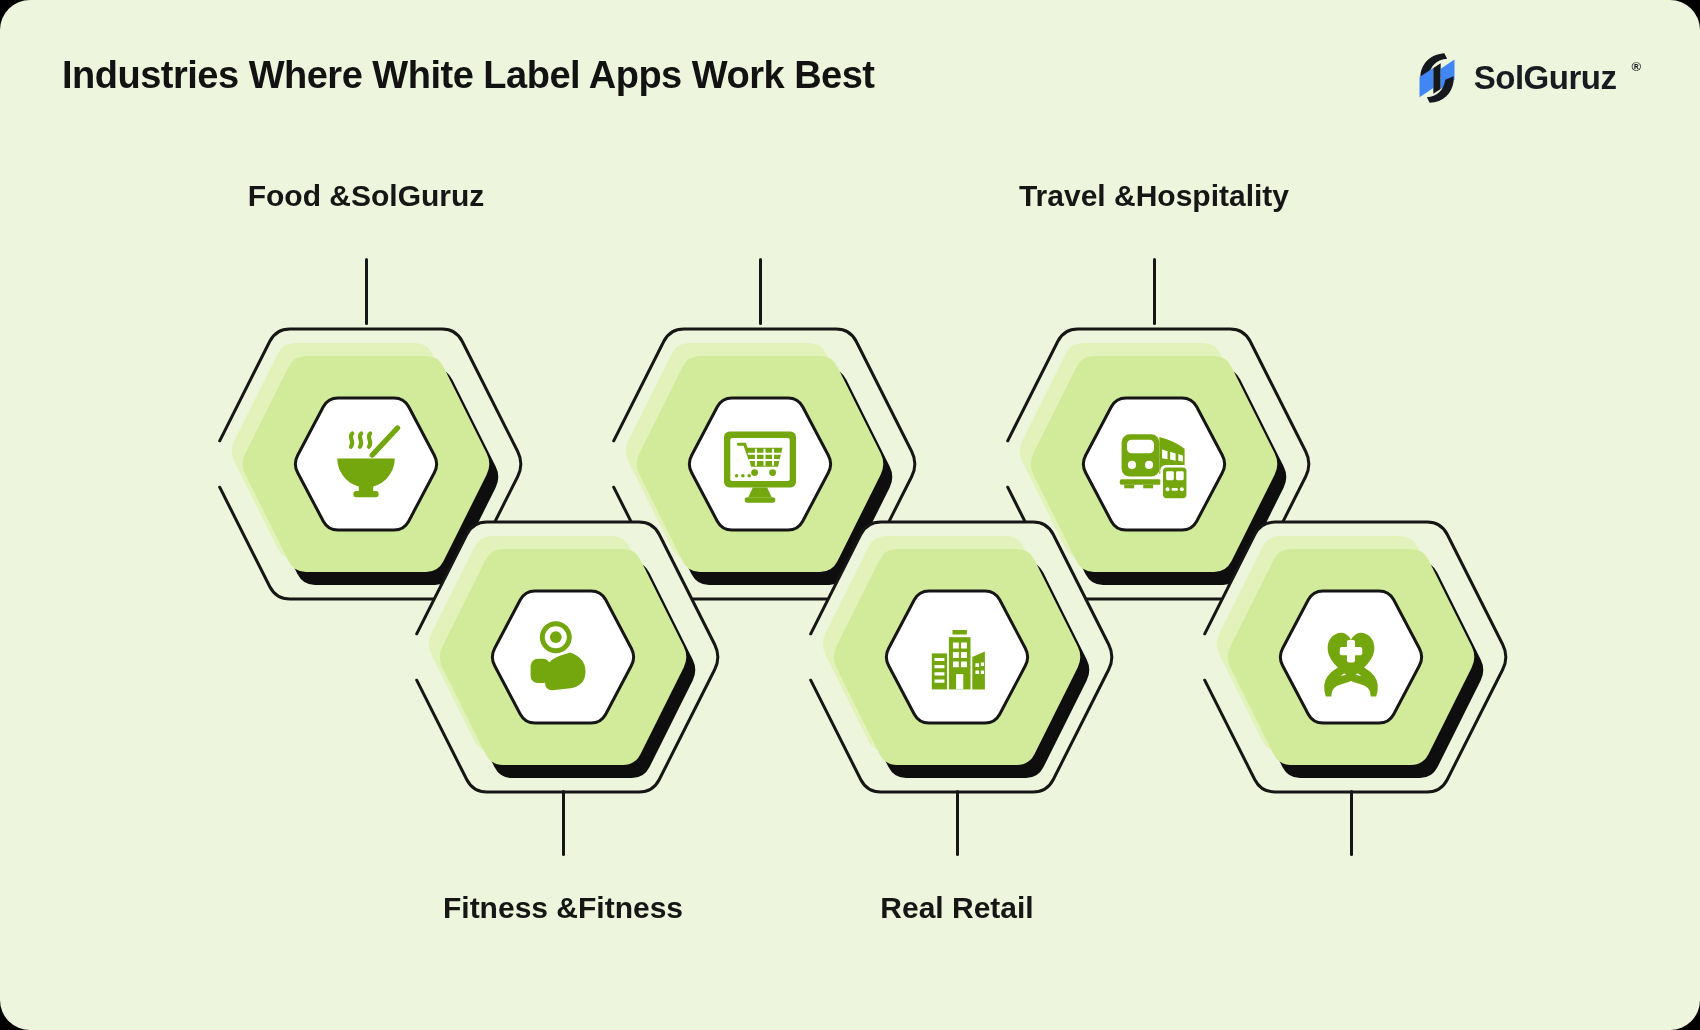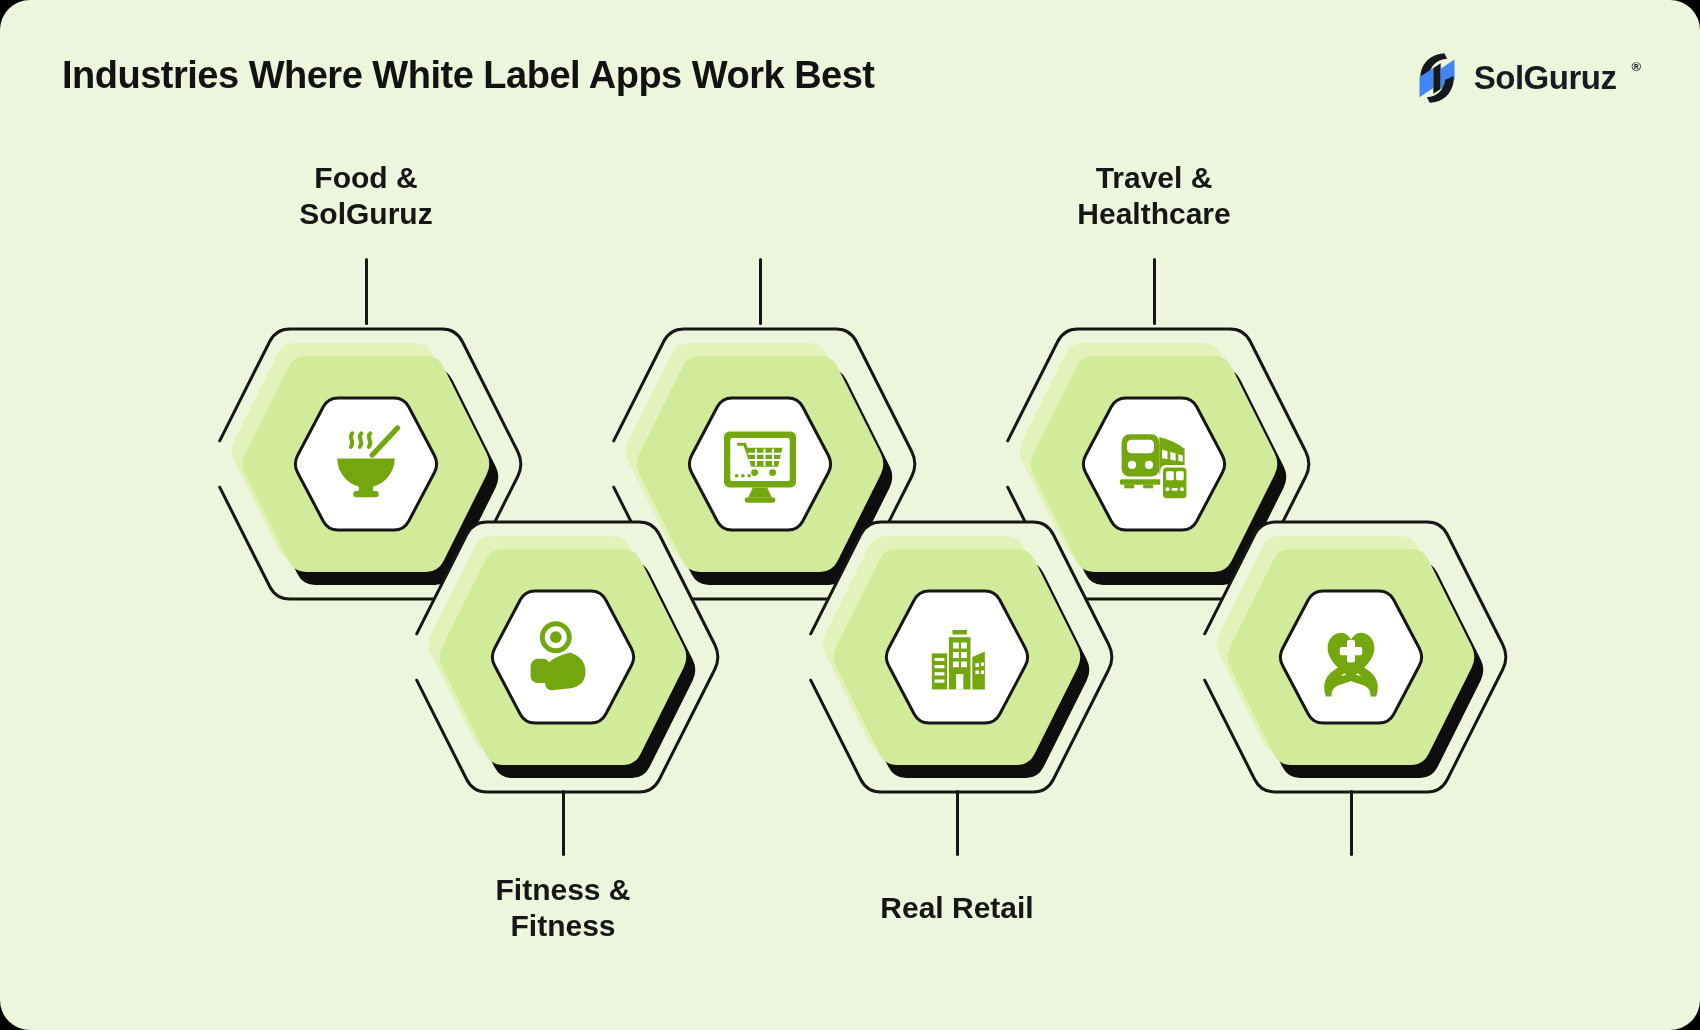--- a/index.html
+++ b/index.html
@@ -12,21 +12,21 @@
     position:absolute;left:62px;top:54px;margin:0;
     font-size:38px;font-weight:700;letter-spacing:-.5px;color:#121212;
   }
   .logo{position:absolute;right:60px;top:50px;display:flex;align-items:center;gap:14px;}
   .logo-text{font-size:33px;font-weight:700;color:#181c22;letter-spacing:-.5px;}
   .logo-reg{font-size:13px;font-weight:700;color:#181c22;vertical-align:top;position:relative;top:-12px;left:1px;}
   .unit{position:absolute;width:340px;}
   .unit-top{height:625px;}
   .unit-bottom{height:460px;}
   .hexlabel{
-    position:absolute;left:10px;width:320px;display:flex;flex-direction:column;
+    position:absolute;left:10px;width:320px;display:flex;flex-direction:row;
     align-items:center;justify-content:center;text-align:center;
     font-size:30px;line-height:36px;font-weight:600;color:#161616;
   }
   .unit-top .hexlabel{top:2px;height:88px;}
   .unit-bottom .hexlabel{top:344px;height:92px;}
   .connector{position:absolute;left:168.5px;width:3px;background:#161616;border-radius:2px;}
   .unit-top .connector{top:108px;height:67px;}
   .unit-bottom .connector{top:272px;height:66px;}
   .hex{position:absolute;left:8px;}
   .unit-top .hex{top:175px;}
@@ -117,21 +117,21 @@
         <path class="wstroke" stroke-width="2.2" d="M45.5 33 L45.5 52 M55 33 L55 52 M64.5 33 L64.5 52 M36.5 38.5 L73.5 38.5 M37.5 45.5 L72 45.5"></path>
         <circle cx="44" cy="59.5" r="3.8"></circle>
           <circle cx="64" cy="59.5" r="3.8"></circle>
       </g>
     </svg>
   </div>
 
   <div class="unit unit-top" style="left:984px;top:150px;">
     <div class="hexlabel">
       <span>Travel &amp;</span>
-      <span>Healthcare</span>
+      <span>Hospitality</span>
     </div>
     <div class="connector"></div>
     <svg class="hex" width="324" height="278" viewBox="-4 -4 324 278">
       <use href="#hxo" class="hx-bgfill"></use>
       <use href="#hxg" class="hx-light" transform="translate(-11,-13)"></use>
       <use href="#hxg" class="hx-shadow" transform="translate(9,13)"></use>
       <use href="#hxg" class="hx-main"></use>
       <use href="#hxs" class="hx-outline"></use>
       <use href="#hxw" class="hx-white"></use>
       <g class="icon" transform="translate(113,90) scale(0.9)">

